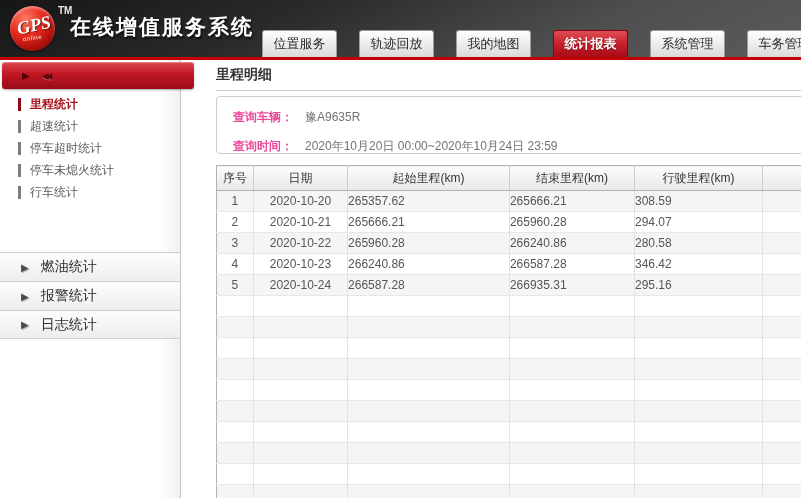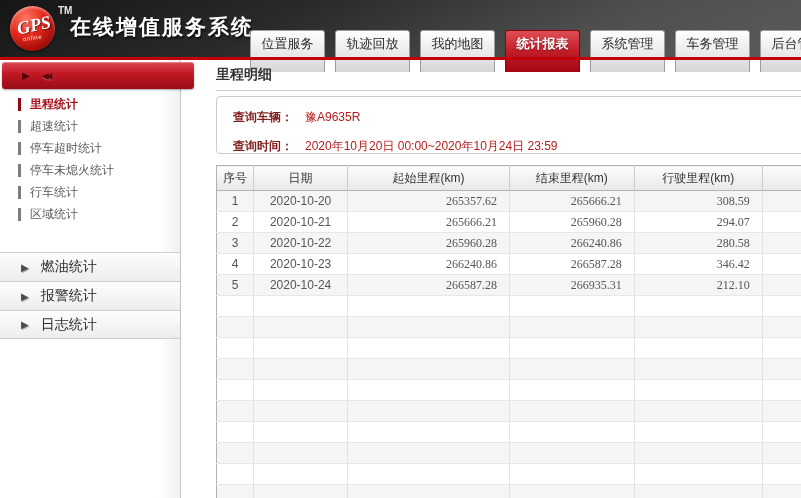--- a/index.html
+++ b/index.html
@@ -18,23 +18,23 @@
   .logo-gps { position:absolute; left:7px; top:9px; color:#fff; font-family:"Liberation Serif",serif;
     font-style:italic; font-weight:bold; font-size:18px; transform:rotate(-12deg);
     text-shadow:1px 1px 1px rgba(0,0,0,.5); }
   .logo-online { position:absolute; left:13px; top:29px; color:#ffe9e2; font-size:6px;
     letter-spacing:.5px; transform:rotate(-8deg); }
   .logo-tm { position:absolute; left:50px; top:0px; color:#e8e8e8; font-size:10px; font-weight:bold; }
   .app-title { position:absolute; left:70px; top:13px; color:#fff; font-size:21px; font-weight:bold;
     letter-spacing:2px; text-shadow:1px 2px 2px rgba(0,0,0,.7); white-space:nowrap; }
 
   .nav-tabs { position:absolute; left:250px; bottom:0; height:27px; display:flex; gap:10px; }
-  .tab { width:75px; height:42px; line-height:26px; text-align:center; font-size:13px; color:#2b2b2b;
+  .tab { width:75px; height:30px; line-height:26px; text-align:center; font-size:13px; color:#2b2b2b;
     background:linear-gradient(#fefefe,#e9e9e9 55%,#d6d6d6); border:1px solid #9c9c9c; border-bottom:none;
-    border-radius:3px 3px 0 0; cursor:pointer; white-space:nowrap; overflow:hidden; }
+    border-radius:3px 3px 0 0; cursor:pointer; white-space:nowrap; overflow:hidden;margin-left:12px; }
   .tab.active { background:linear-gradient(#de4e55,#c5202b 45%,#a20713); color:#fff; font-weight:bold;
     border-color:#82040d; text-shadow:0 1px 1px rgba(0,0,0,.4); }
 
   
   .sidebar { position:absolute; left:0; top:60px; width:181px; height:438px;
     border-right:1px solid #c3c3c3;
     background:linear-gradient(to right,#ffffff 88%,#f1f1f1 100%); }
   .side-banner { position:absolute; left:2px; top:2px; width:192px; height:27px; z-index:5;
     background:linear-gradient(#da4750,#c01722 45%,#9a0c16);
     border-radius:3px; box-shadow:0 1px 2px rgba(0,0,0,.35), inset 0 1px 1px rgba(255,255,255,.35);
@@ -60,35 +60,35 @@
   .group-row .gtri { color:#4c4c4c; font-size:10px; margin-right:12px;
     text-shadow:1px 1px 1px rgba(0,0,0,.3); }
 
   
   .main { position:absolute; left:182px; top:60px; width:700px; height:438px; }
   .page-title { margin:6px 0 0 34px; width:640px; font-size:14px; font-weight:bold; color:#333;
     padding-bottom:6px; border-bottom:1px solid #ccc; }
   .query-box { margin:5px 0 0 34px; width:640px; height:58px; border:1px solid #ccc; border-radius:4px;
     background:#fff; padding:12px 0 0 16px; }
   .q-row { font-size:12px; margin-bottom:12px; display:flex; }
-  .q-label { font-weight:bold; color:#7f1d1d; margin-right:12px; }
-  .q-value { color:#b91c1c; }
+  .q-label { font-weight:bold; color:#ec4899; margin-right:12px; }
+  .q-value { color:#737373; }
 
   .report-table { margin:11px 0 0 34px; border-collapse:collapse; table-layout:fixed;
     border:1px solid #b2b2b2; background:#fff; }
   .report-table th { height:25px; font-size:12px; font-weight:normal; color:#333;
     background:linear-gradient(#fcfcfc,#e8e8e8); border-left:1px solid #ccc;
     border-bottom:1px solid #b2b2b2; text-align:center; }
   .report-table th:first-child { border-left:none;margin-left:41px; }
   .report-table td { height:21px; font-size:12px; color:#555;
     border-left:1px solid #e2e2e2; border-top:1px solid #e7e7e7; overflow:hidden; white-space:nowrap; }
   .report-table td:first-child { border-left:none; }
   .report-table tbody tr:nth-child(odd) { background:#f5f5f5; }
   .report-table td.c { text-align:center; }
-  .report-table td.r { text-align:right; padding-right:12px;font-family:Liberation Serif, serif; }
+  .report-table td.r { padding-right:12px; }
 </style>
 </head>
 <body>
 
 <div class="top-band">
   <div class="logo-wrap">
     <div class="logo-circle">
       <span class="logo-gps">GPS</span>
       <span class="logo-online">online</span>
     </div>
@@ -125,24 +125,20 @@
         <span class="bar"></span>
         <span>停车超时统计</span>
       </div>
       <div class="side-item">
         <span class="bar"></span>
         <span>停车未熄火统计</span>
       </div>
       <div class="side-item">
         <span class="bar"></span>
         <span>行车统计</span>
-      </div>
-      <div class="side-item">
-        <span class="bar"></span>
-        <span>区域统计</span>
       </div>
     </div>
   <div class="side-groups" id="side-groups">
       <div class="group-row">
         <span class="gtri">▶</span>
         <span>燃油统计</span>
       </div>
       <div class="group-row">
         <span class="gtri">▶</span>
         <span>报警统计</span>
@@ -218,21 +214,21 @@
           <td class="r">266240.86</td>
           <td class="r">266587.28</td>
           <td class="r">346.42</td>
           <td></td>
         </tr>
         <tr>
           <td class="c">5</td>
           <td class="c">2020-10-24</td>
           <td class="r">266587.28</td>
           <td class="r">266935.31</td>
-          <td class="r">212.10</td>
+          <td class="r">295.16</td>
           <td></td>
         </tr>
         <tr>
           <td>&nbsp;</td>
           <td>&nbsp;</td>
           <td>&nbsp;</td>
           <td>&nbsp;</td>
           <td>&nbsp;</td>
           <td>&nbsp;</td>
         </tr>

